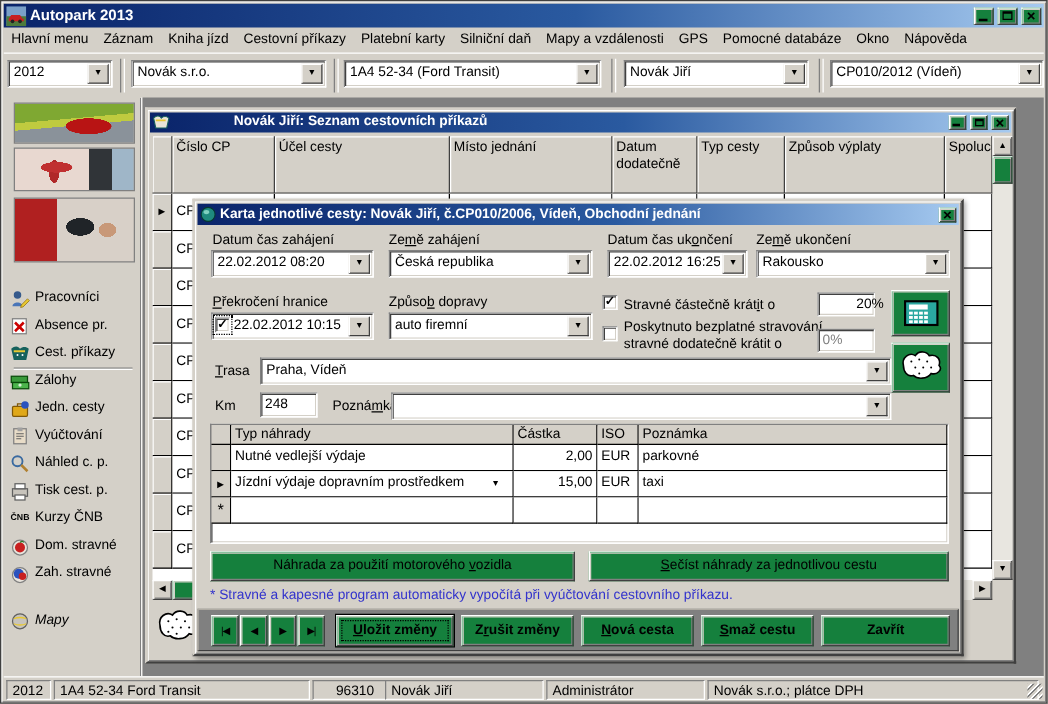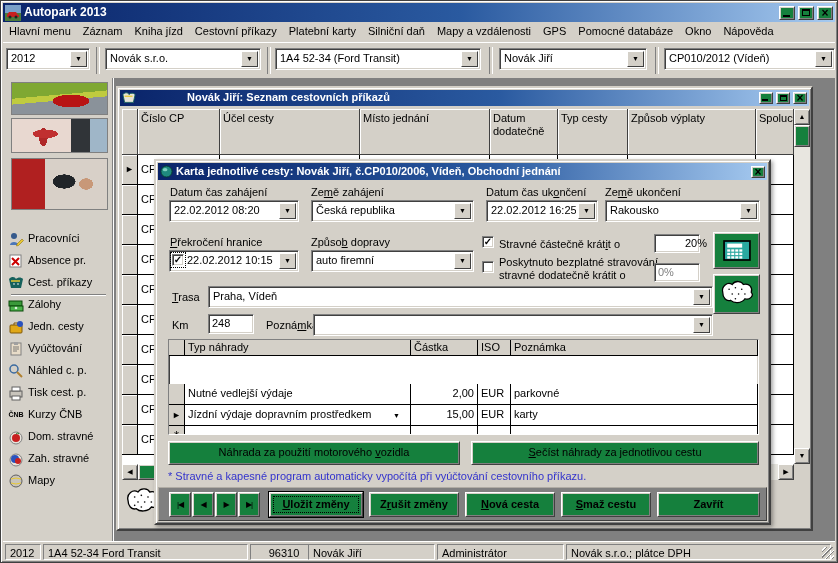--- a/index.html
+++ b/index.html
@@ -236,21 +236,21 @@
       <span>Dom. stravné</span>
     </div>
     <div class="sitem" style="top:371px;">
       <svg width="16" height="16" viewBox="0 0 16 16">
           <circle cx="8" cy="9" r="6" fill="#e8e4dc" stroke="#808080"></circle>
           <circle cx="7" cy="8" r="4" fill="#2a52be"></circle>
           <circle cx="10" cy="10" r="3" fill="#c82020"></circle>
         </svg>
       <span>Zah. stravné</span>
     </div>
-    <div class="sitem" style="top:393px;">
+    <div class="sitem" style="top:409px;font-style:italic;">
       <svg width="16" height="16" viewBox="0 0 16 16">
           <circle cx="8" cy="8" r="6" fill="#c8c4bc" stroke="#606060"></circle>
           <path d="M3 6 Q8 4 13 6 M3 10 Q8 12 13 10" stroke="#e8c832" fill="none"></path>
         </svg>
       <span>Mapy</span>
     </div>
   </div>
 
   <div id="mdi">
 
@@ -510,36 +510,36 @@
       </div>
 
       <div class="in abs" style="left:12px;top:178px;width:591px;height:96px;overflow:hidden;">
         <div class="dgrid" style="height:16px;">
           <div class="dh"></div>
           <div class="dh">Typ náhrady</div>
           <div class="dh">Částka</div>
           <div class="dh">ISO</div>
           <div class="dh">Poznámka</div>
         </div>
-        <div class="dgrid" style="height:21px;margin-top:28px;">
+        <div class="dgrid" style="height:21px;">
           <div class="dsel"></div>
           <div class="dc">Nutné vedlejší výdaje</div>
           <div class="dc num">2,00</div>
           <div class="dc">EUR</div>
           <div class="dc">parkovné</div>
         </div>
         <div class="dgrid" style="height:21px;">
           <div class="dsel">►</div>
           <div class="dc" style="padding-right:0;">
             <span style="flex:1;overflow:hidden;white-space:nowrap;">Jízdní výdaje dopravním prostředkem</span>
             <span class="cb" style="width:16px;height:15px;margin:0 1px;"></span>
           </div>
           <div class="dc num">15,00</div>
           <div class="dc">EUR</div>
-          <div class="dc">karty</div>
+          <div class="dc">taxi</div>
         </div>
         <div class="dgrid" style="height:21px;">
           <div class="dsel" style="font-size:13px;">*</div>
           <div class="dc"></div>
             <div class="dc num"></div>
             <div class="dc"></div>
             <div class="dc"></div>
         </div>
       </div>
 

